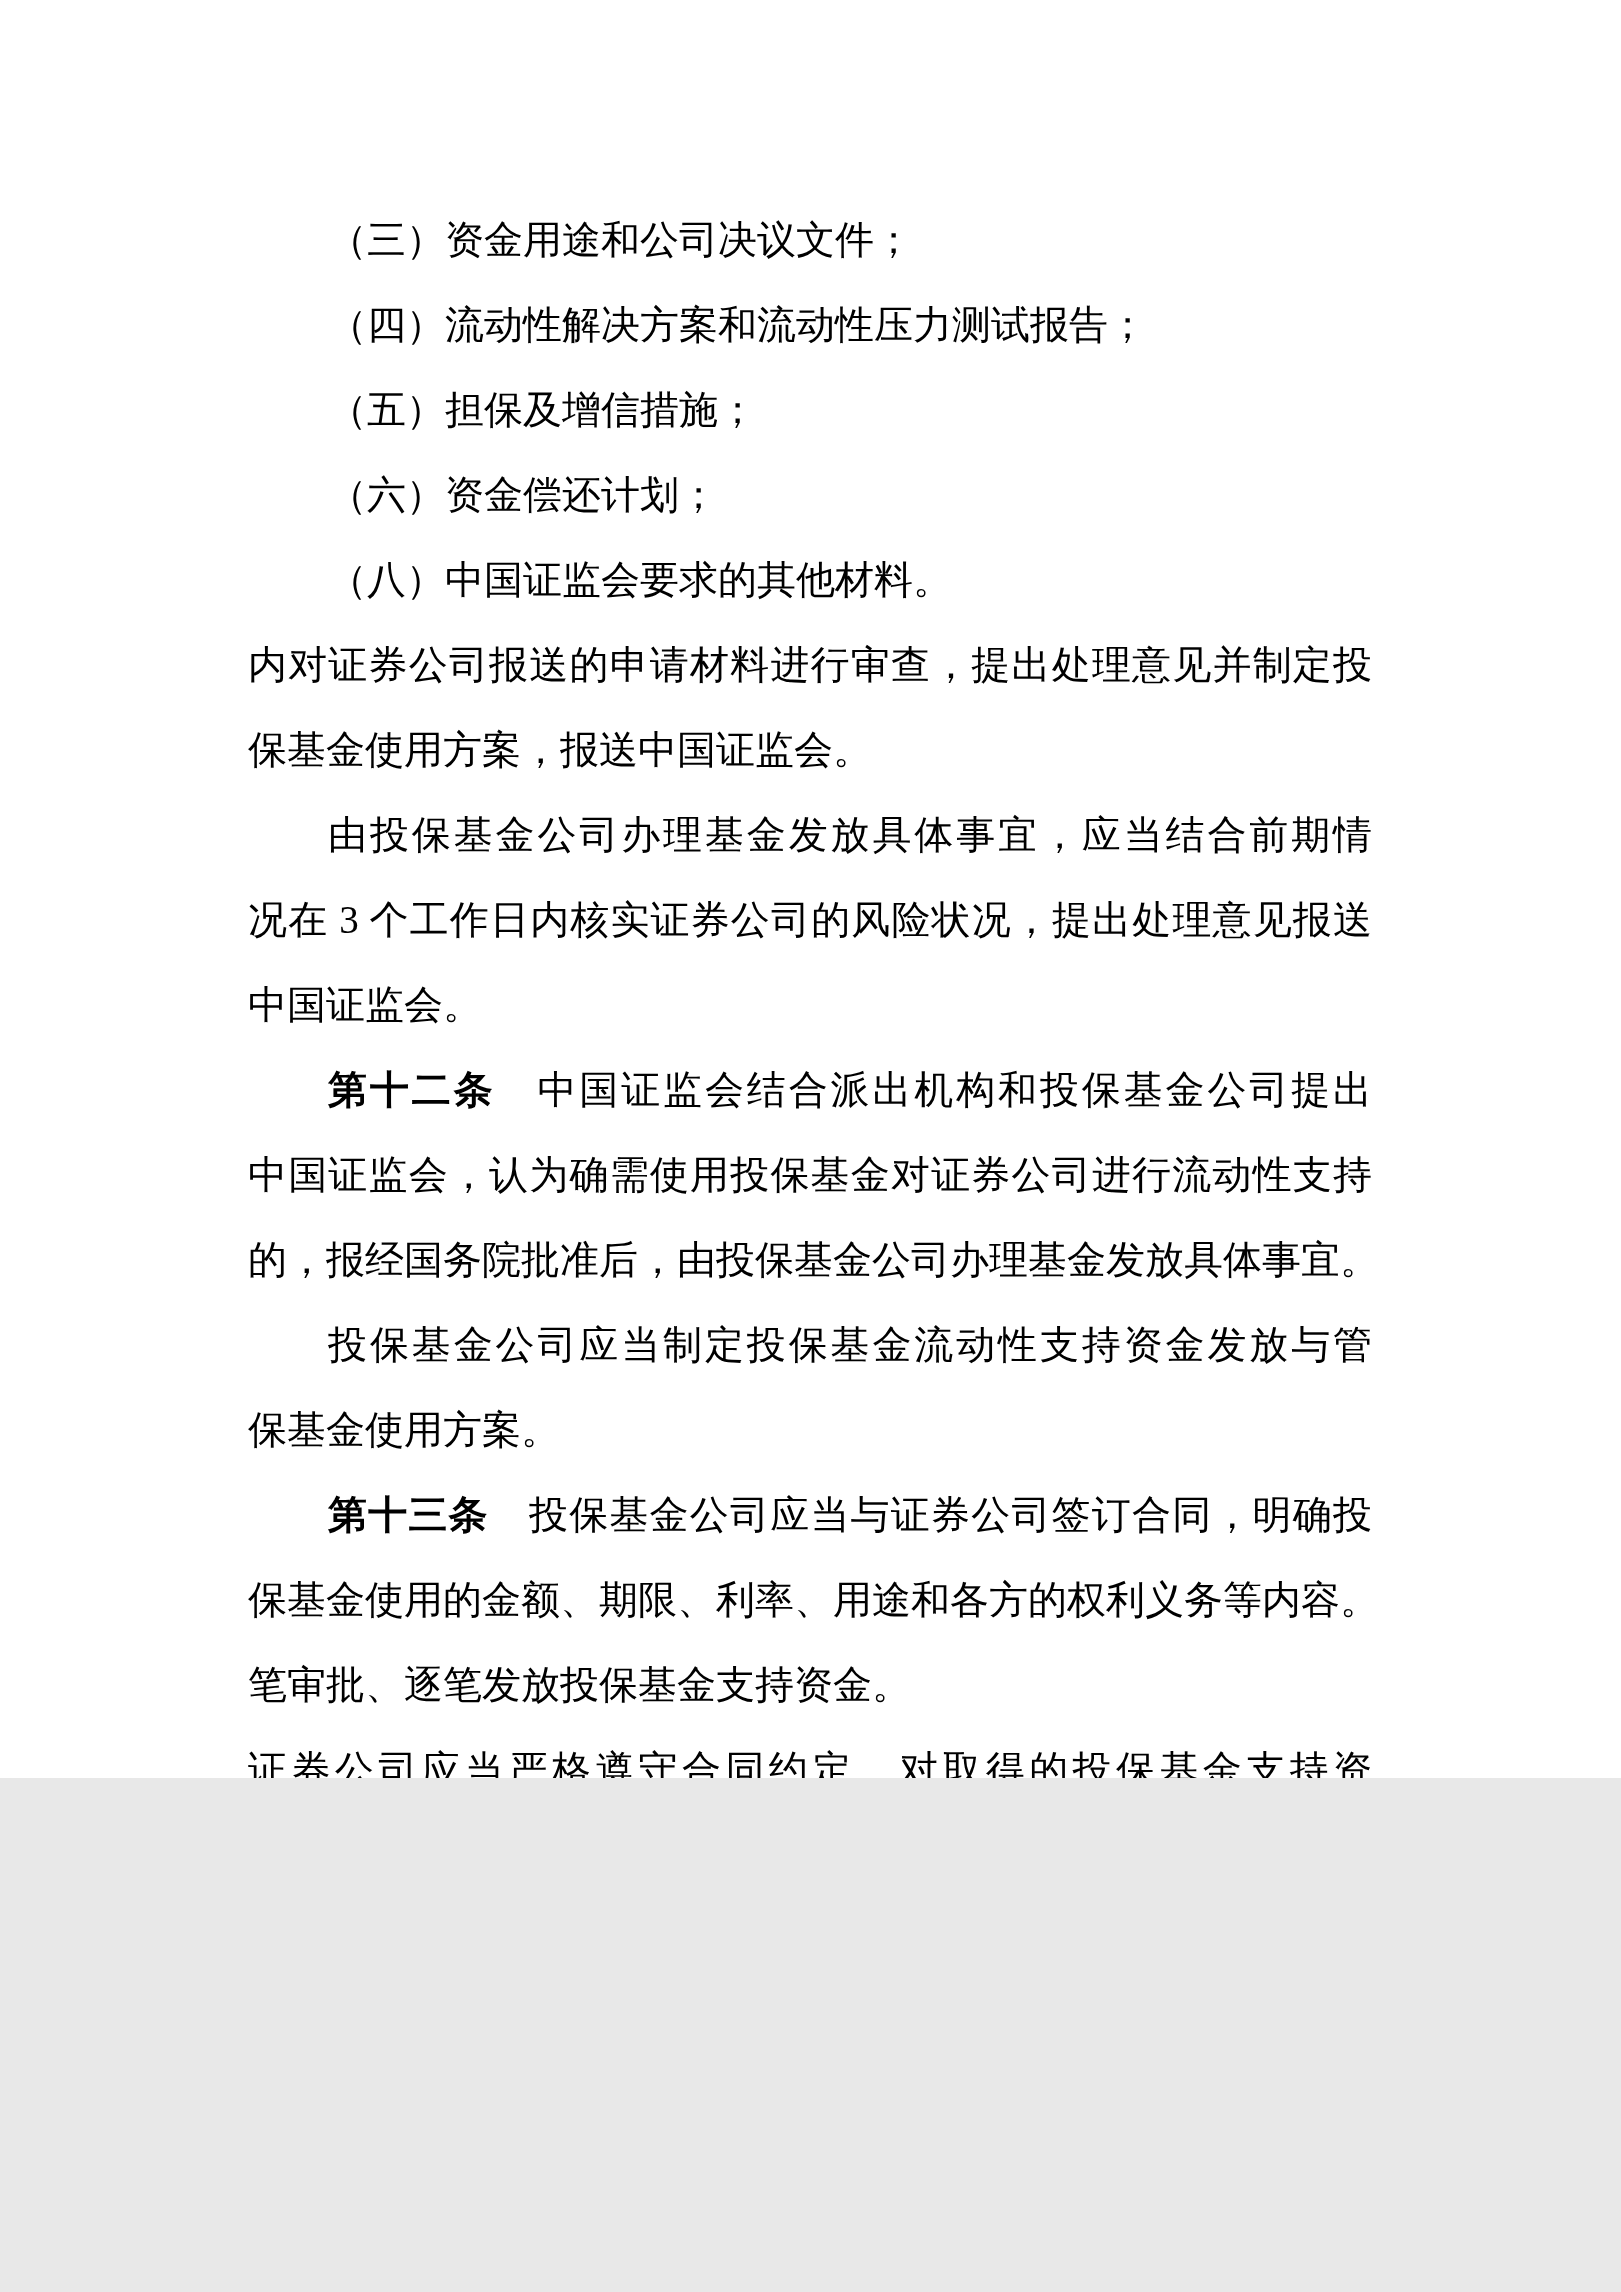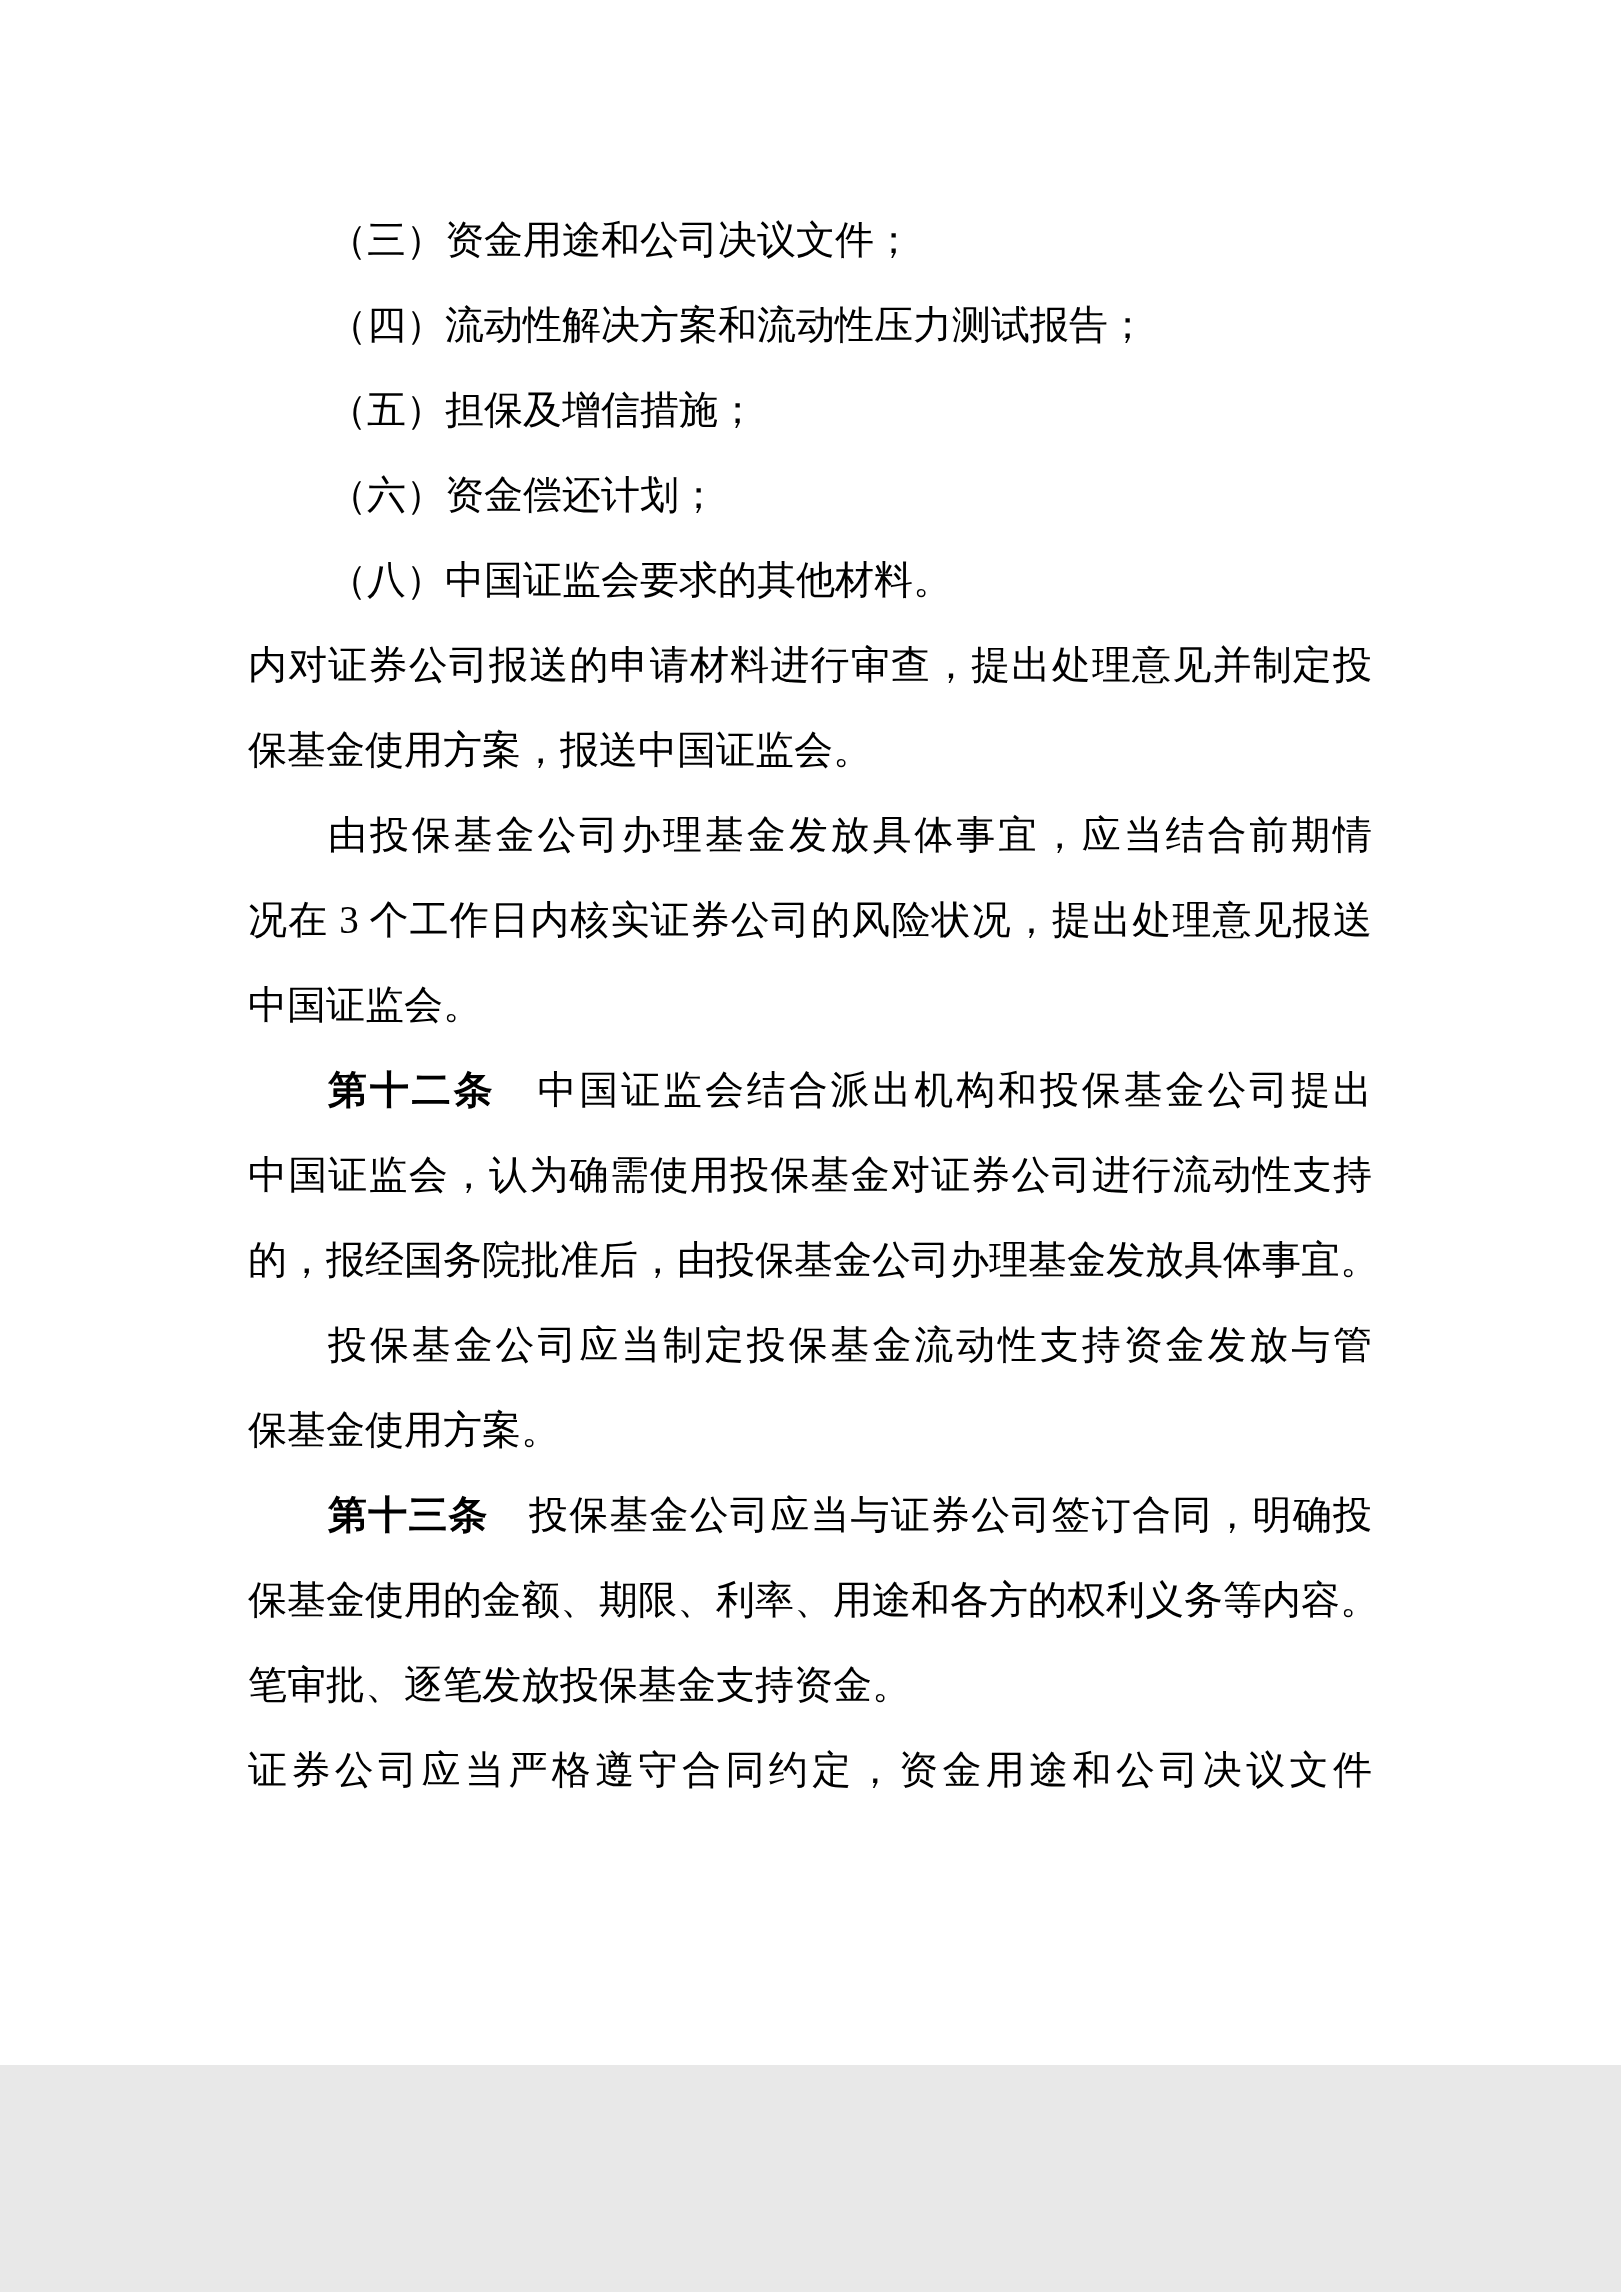--- a/index.html
+++ b/index.html
@@ -3,21 +3,21 @@
 <meta charset="utf-8">
 <style>
   html, body {
     margin: 0;
     padding: 0;
     background: #e8e8e8;
   }
   .page {
     position: relative;
     width: 1621px;
-    height: 2065px;
+    height: 1778px;
     background: #ffffff;
     font-family: "Liberation Serif", "DejaVu Serif", serif;
     color: #000000;
     overflow: hidden;
   }
   .body-text {
     position: absolute;
     left: 248px;
     top: 197px;
     width: 1124px;
@@ -66,17 +66,17 @@
       <div class="line justify"><span>况在 3 个工作日内核实证券公司的风险状况，提出处理意见报送</span></div>
       <div class="line"><span>中国证监会。</span></div>
       <div class="line indent justify"><span class="seg-bold">第十二条</span><span>　中国证监会结合派出机构和投保基金公司提出</span></div>
       <div class="line justify"><span>中国证监会，认为确需使用投保基金对证券公司进行流动性支持</span></div>
       <div class="line justify"><span>的，报经国务院批准后，由投保基金公司办理基金发放具体事宜。</span></div>
       <div class="line indent justify"><span>投保基金公司应当制定投保基金流动性支持资金发放与管</span></div>
       <div class="line"><span>保基金使用方案。</span></div>
       <div class="line indent justify"><span class="seg-bold">第十三条</span><span>　投保基金公司应当与证券公司签订合同，明确投</span></div>
       <div class="line justify"><span>保基金使用的金额、期限、利率、用途和各方的权利义务等内容。</span></div>
       <div class="line"><span>笔审批、逐笔发放投保基金支持资金。</span></div>
-      <div class="line justify"><span>证券公司应当严格遵守合同约定，资金用途和公司决议文件</span></div>
+      <div class="line justify"><span>证券公司应当严格遵守合同约定，对取得的投保基金支持资</span></div>
     </div>
   <div class="page-number">4</div>
 </div>
 
 
 </body></html>

